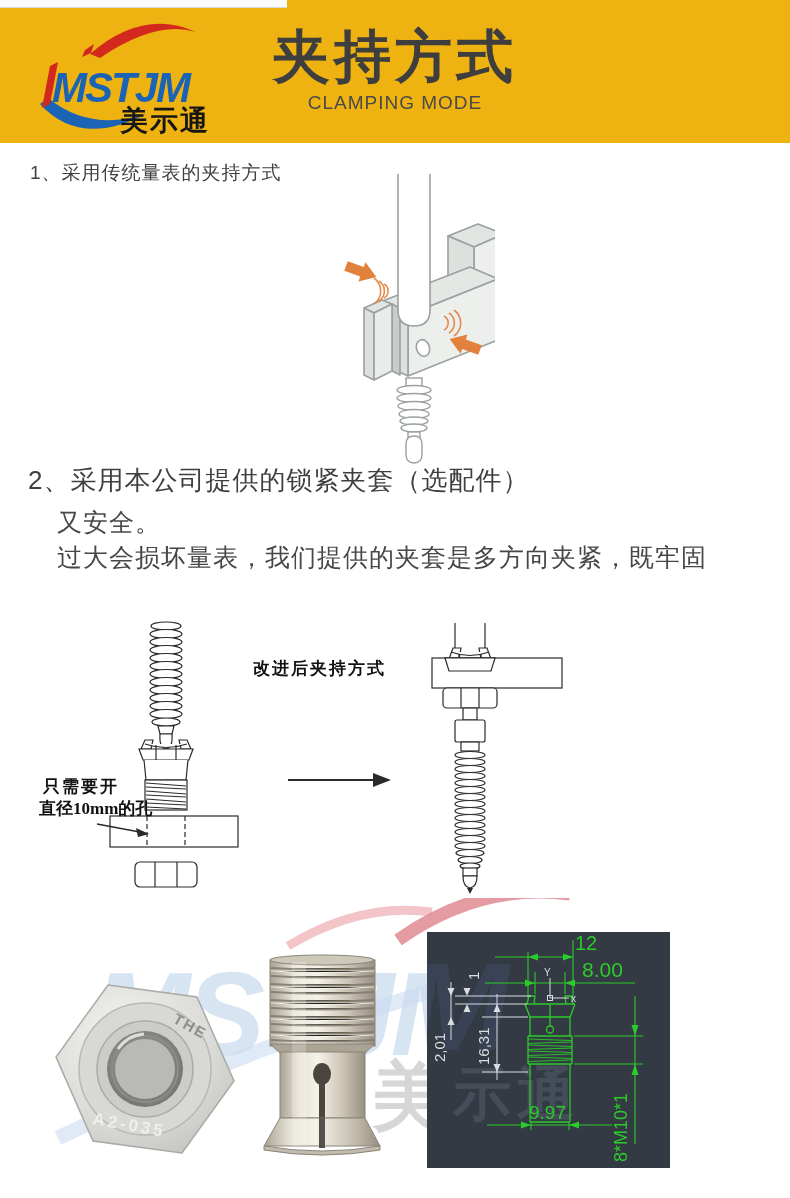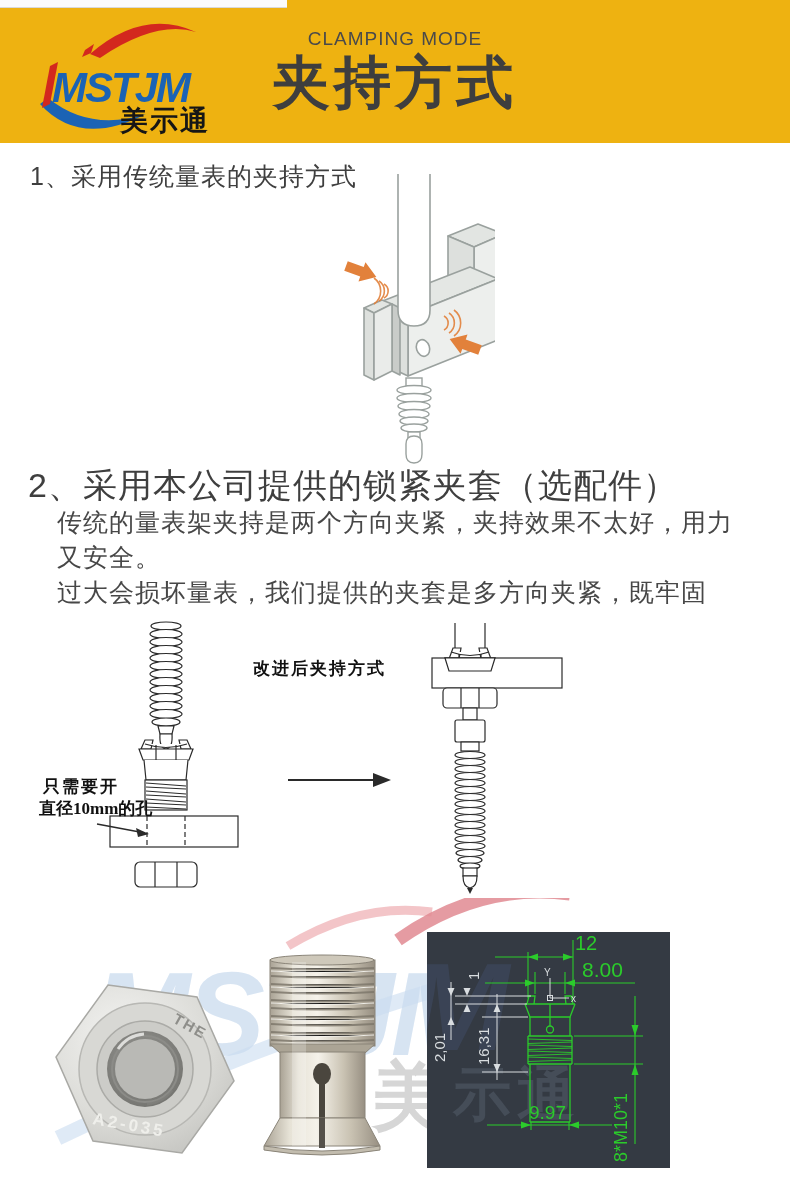--- a/index.html
+++ b/index.html
@@ -7,22 +7,22 @@
           overflow:hidden;font-family:"Liberation Sans",sans-serif;}
   .abs{position:absolute;}
   
   #header{left:0;top:0;width:790px;height:143px;background:#EEB211;}
   #top-strip{left:0;top:0;width:287px;height:7px;background:#FBFBFB;border-bottom:1px solid #D9D9D9;}
   #title-block{left:0;top:24px;width:790px;text-align:center;}
   #page-title{font-size:57px;font-weight:bold;color:#3E3E3E;letter-spacing:4px;line-height:64px;}
   #page-subtitle{font-size:19px;color:#4A4A4A;letter-spacing:1px;margin-top:4px;}
   
   .heading{color:#3F3F3F;}
-  #h1{left:30px;top:160px;font-size:25px;letter-spacing:1px;}
-  #h2{left:28px;top:463px;font-size:34px;letter-spacing:1px;}
+  #h1{left:30px;top:160px;font-size:19px;letter-spacing:1px;}
+  #h2{left:28px;top:463px;font-size:26px;letter-spacing:1px;}
   #body-text{left:57px;top:505px;font-size:25px;color:#474747;line-height:35px;letter-spacing:1px;white-space:nowrap;}
   
   #cad-box{left:427px;top:932px;width:243px;height:236px;background:#343A43;overflow:hidden;z-index:3;}
   #watermark{left:0;top:898px;width:790px;height:300px;z-index:1;pointer-events:none;}
   #wm-brand{position:absolute;left:92px;top:48px;font-size:118px;font-weight:bold;font-style:italic;
             color:#B7CFE9;opacity:.55;letter-spacing:-4px;}
   #wm-cn{position:absolute;left:372px;top:150px;font-size:74px;font-weight:bold;color:#9A9A9A;
          opacity:.4;letter-spacing:6px;}
   #nut-photo{left:48px;top:972px;z-index:2;}
   #collet-photo{left:240px;top:950px;z-index:2;}
@@ -30,22 +30,22 @@
   #diagram{left:25px;top:610px;}
   svg text{user-select:none;}
 </style>
 </head>
 <body>
 
 <div id="canvas">
 
   <div id="header" class="abs">
     <div id="title-block" class="abs">
+      <div id="page-title">夹持方式</div>
       <div id="page-subtitle">CLAMPING MODE</div>
-      <div id="page-title">夹持方式</div>
     </div>
 
     <svg class="abs" style="left:28px;top:16px;" width="205" height="120" viewBox="0 0 205 120">
       <path d="M62,38 Q115,-8 168,16 Q128,4 72,42 Z" fill="#D3281E"></path>
       <path d="M57,34 L66,28 L63,37 L54,41 Z" fill="#D3281E"></path>
       <path d="M12,88 Q52,132 118,98 Q62,116 20,82 Z" fill="#1B63B5"></path>
       <path d="M22,50 L30,46 L22,88 L14,92 Z" fill="#D3281E"></path>
       <text x="24" y="86" font-size="42" font-weight="bold" font-style="italic" fill="#1B63B5" letter-spacing="-2">MSTJM</text>
       <text x="92" y="114" font-size="28" font-weight="bold" fill="#161616" letter-spacing="2">美示通</text>
     </svg>
@@ -99,21 +99,20 @@
       <path d="M59,109 A12,12 0 0 1 59,129"></path>
       <path d="M54,106 A16,16 0 0 1 54,132"></path>
       <path d="M124,158 A8,8 0 0 0 124,144"></path>
       <path d="M129,161 A12,12 0 0 0 129,141"></path>
       <path d="M134,164 A16,16 0 0 0 134,138"></path>
     </g>
   </svg>
 
   <div id="h2" class="abs heading">2、采用本公司提供的锁紧夹套（选配件）</div>
   <div id="body-text" class="abs">
-    <div>传统的量表架夹持是两个方向夹紧，夹持效果不太好，用力</div>
     <div>又安全。</div>
     <div>过大会损坏量表，我们提供的夹套是多方向夹紧，既牢固</div>
   </div>
 
   <svg id="diagram" class="abs" width="740" height="322" viewBox="0 0 740 322">
     <g stroke="#2A2A2A" stroke-width="1.2" fill="none">
 
       <g fill="#FFFFFF">
         <ellipse cx="141" cy="16" rx="15" ry="4"></ellipse>
         <ellipse cx="141" cy="24" rx="16" ry="4.5"></ellipse>

